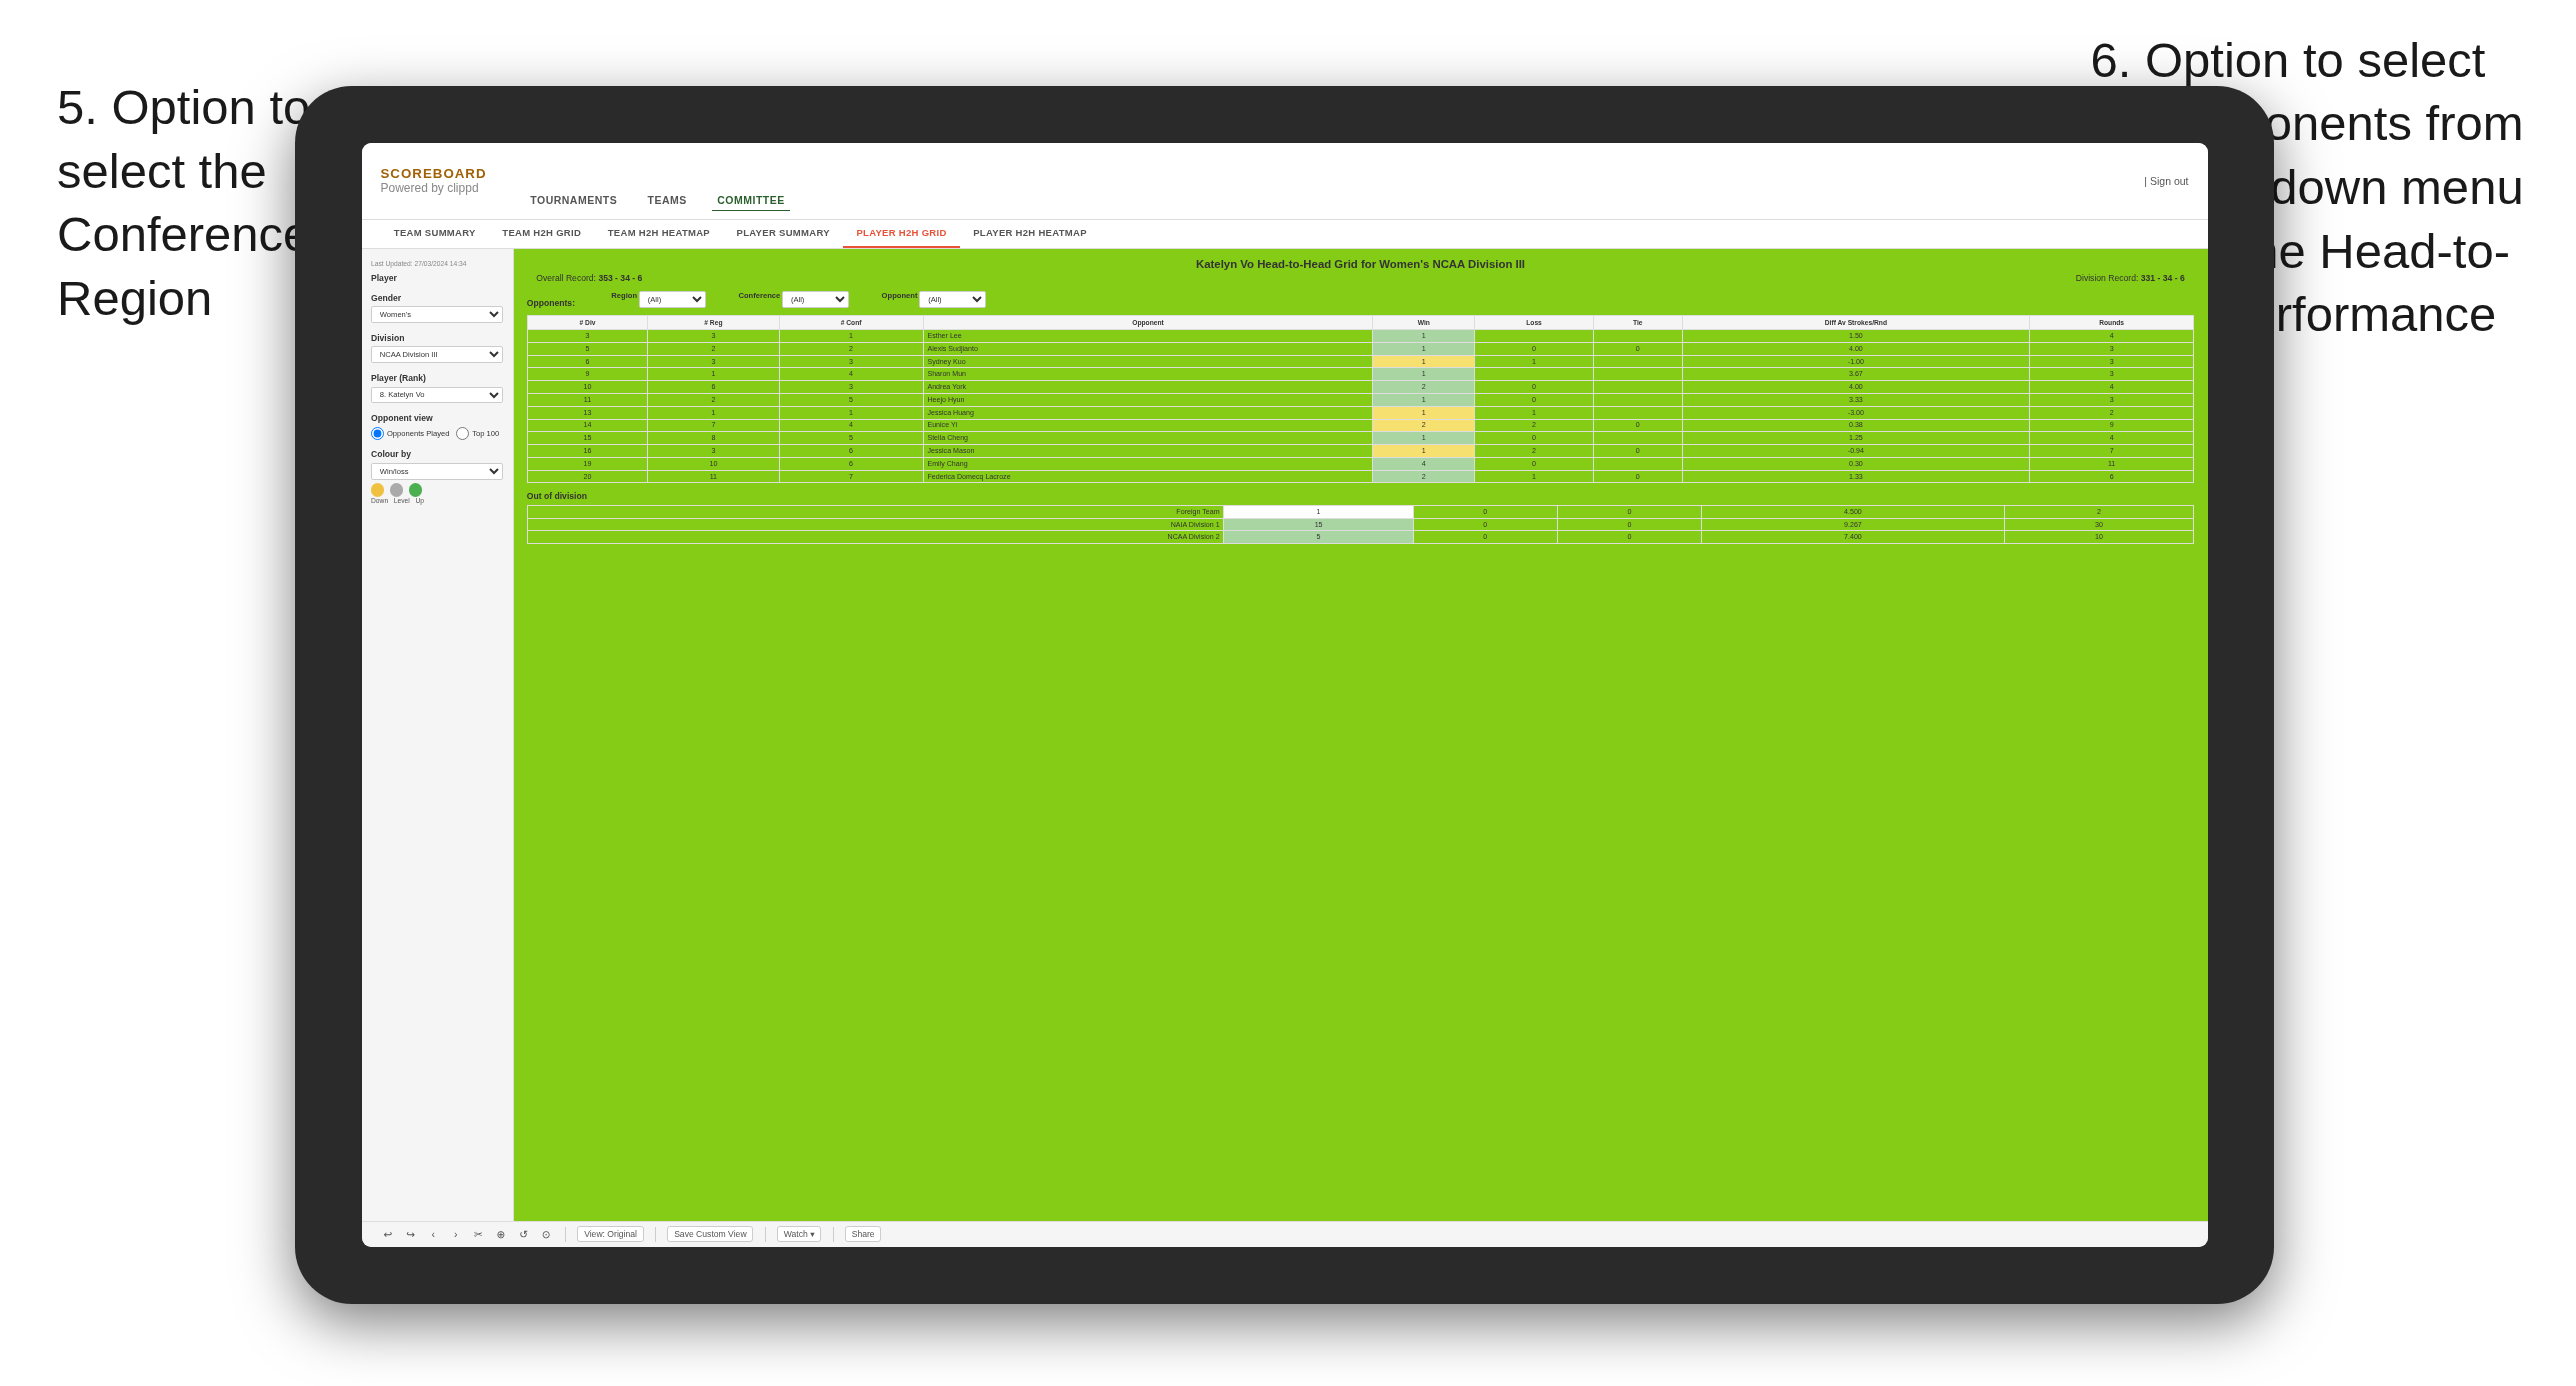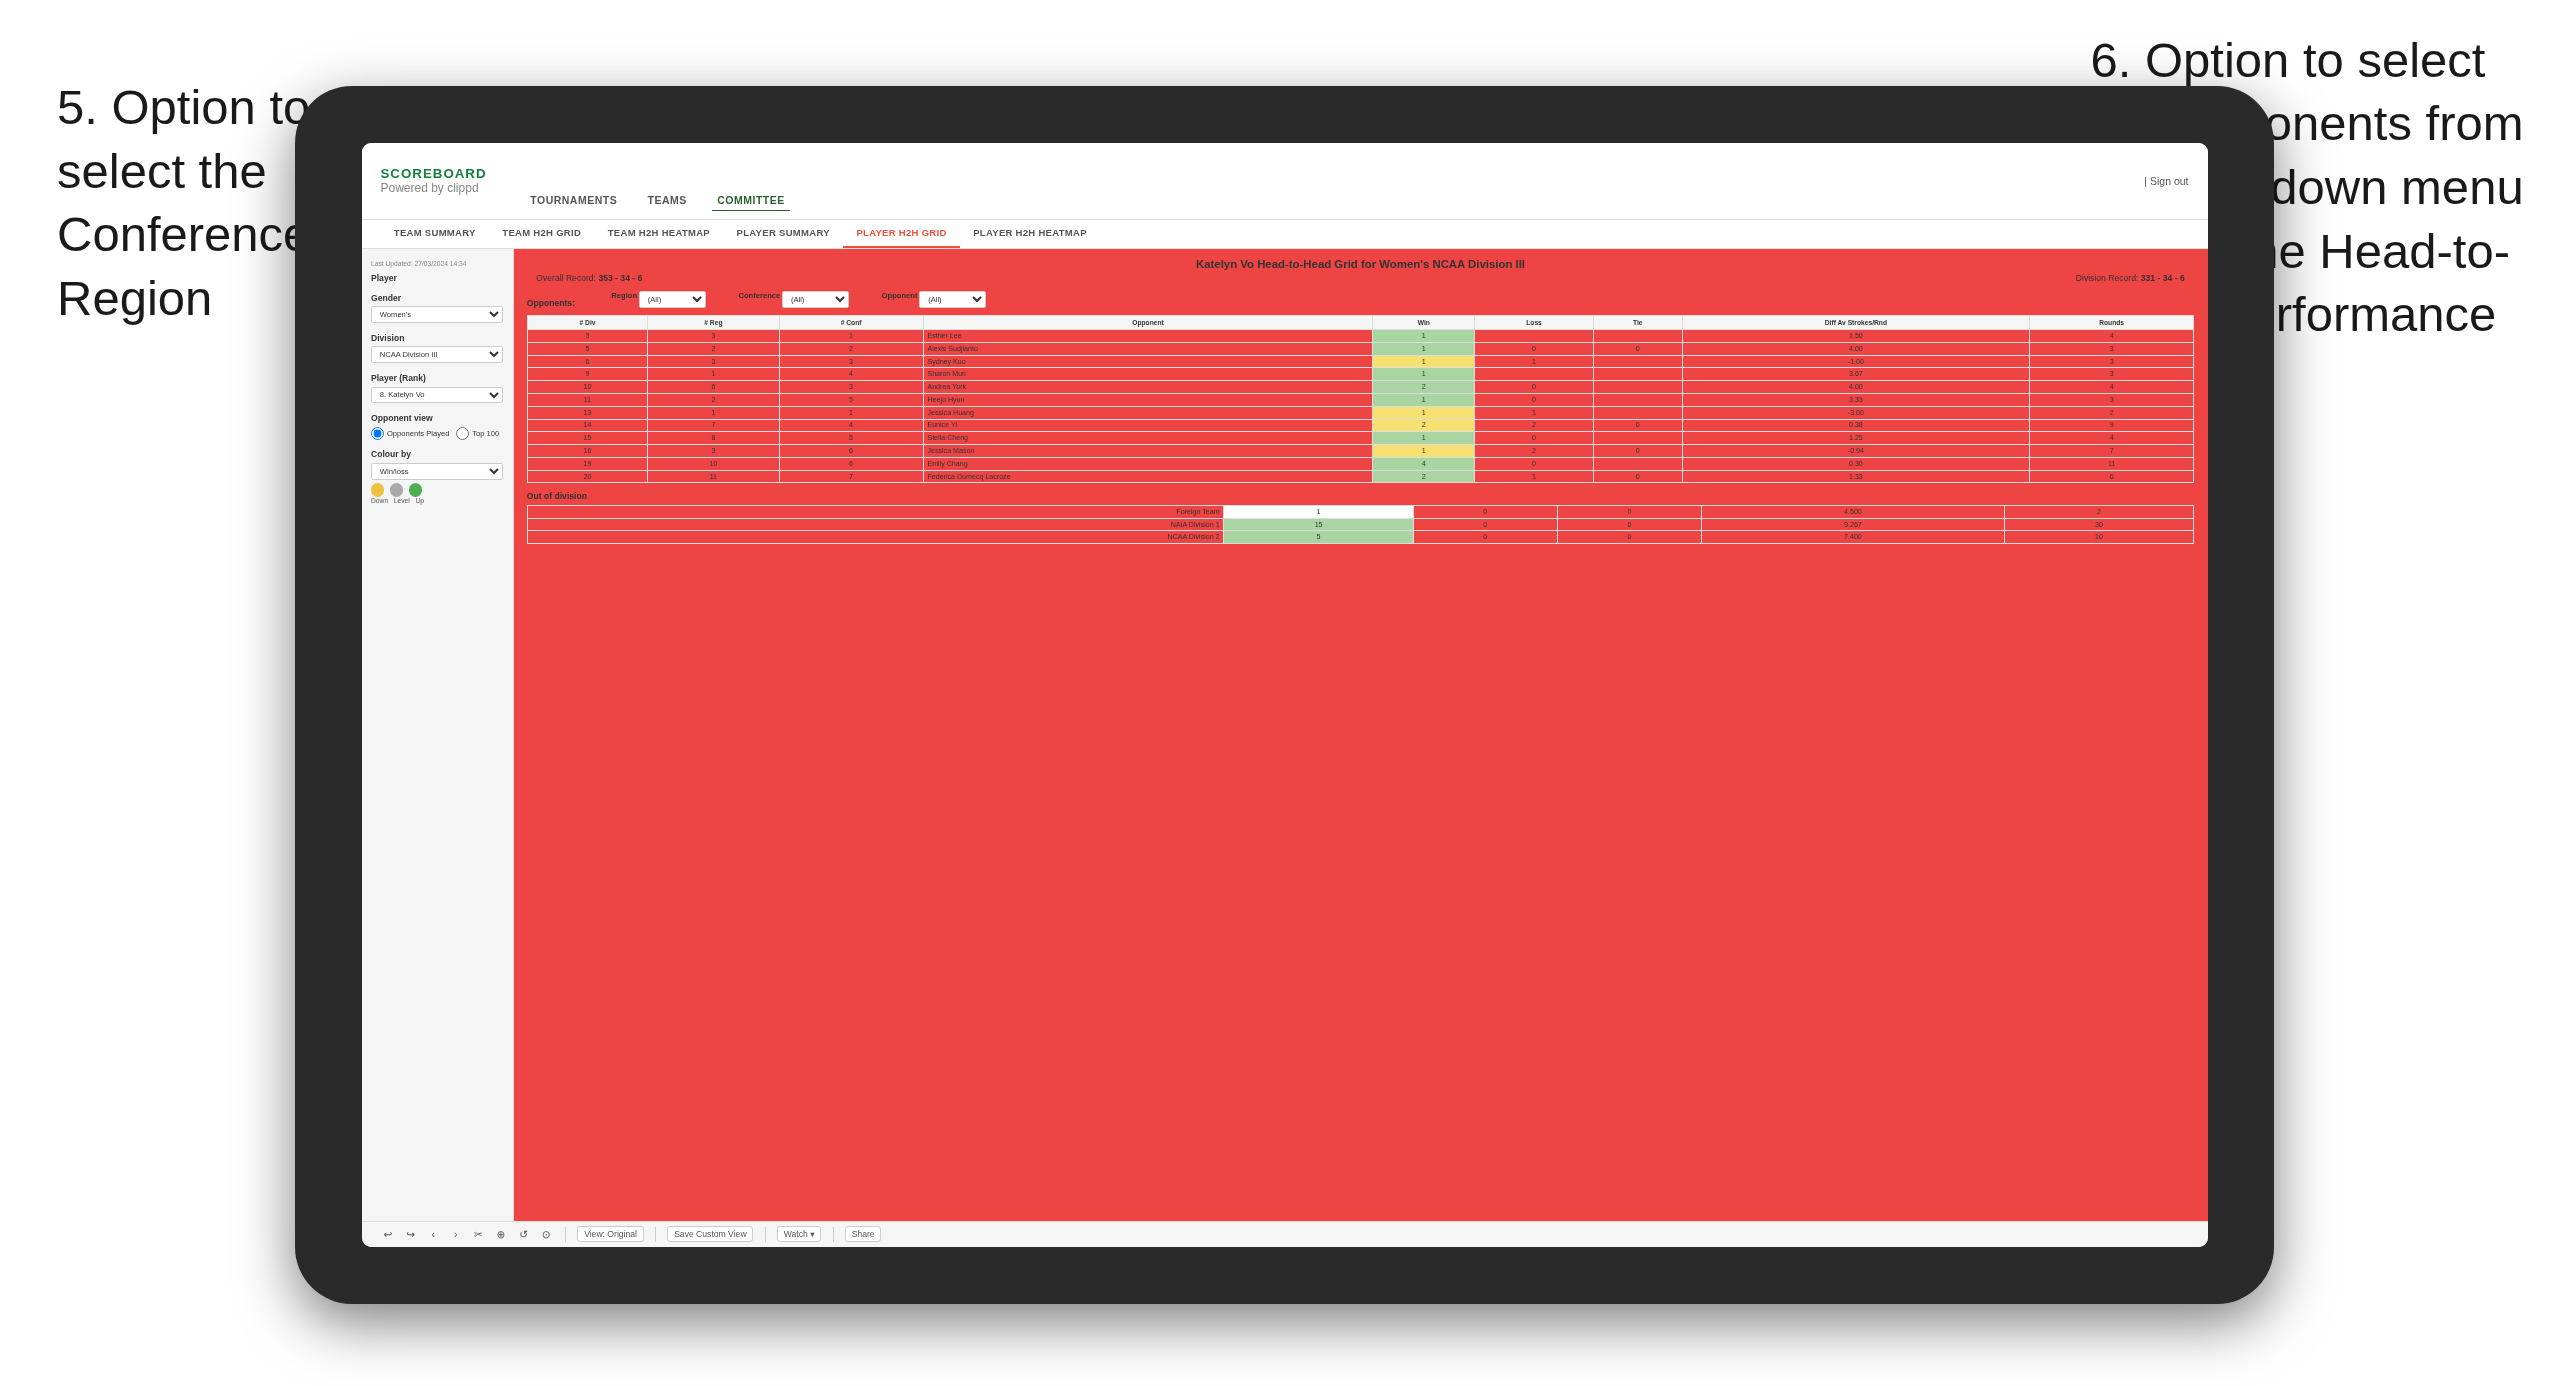--- a/index.html
+++ b/index.html
@@ -75,21 +75,21 @@
     }
 
     .scoreboard-logo {
       display: flex;
       flex-direction: column;
     }
 
     .scoreboard-logo .logo-title {
       font-size: 13.3px;
       font-weight: 900;
-      color: #15803d;
+      color: #a16207;
       letter-spacing: 1px;
     }
 
     .scoreboard-logo .logo-sub {
       font-size: 12px;
       color: #888;
     }
 
     .nav-menu {
       display: flex;
@@ -225,21 +225,21 @@
       font-size: 6.7px;
       color: #888;
       margin-bottom: 5.7px;
     }
 
     
     .grid-area {
       flex: 1;
       padding: 9.5px 13.3px;
       overflow: auto;
-      background: #ef4444;
+      background: #84cc16;
     }
 
     .grid-title {
       font-size: 11.4px;
       font-weight: 700;
       color: #333;
       text-align: center;
       margin-bottom: 2.9px;
     }
 

